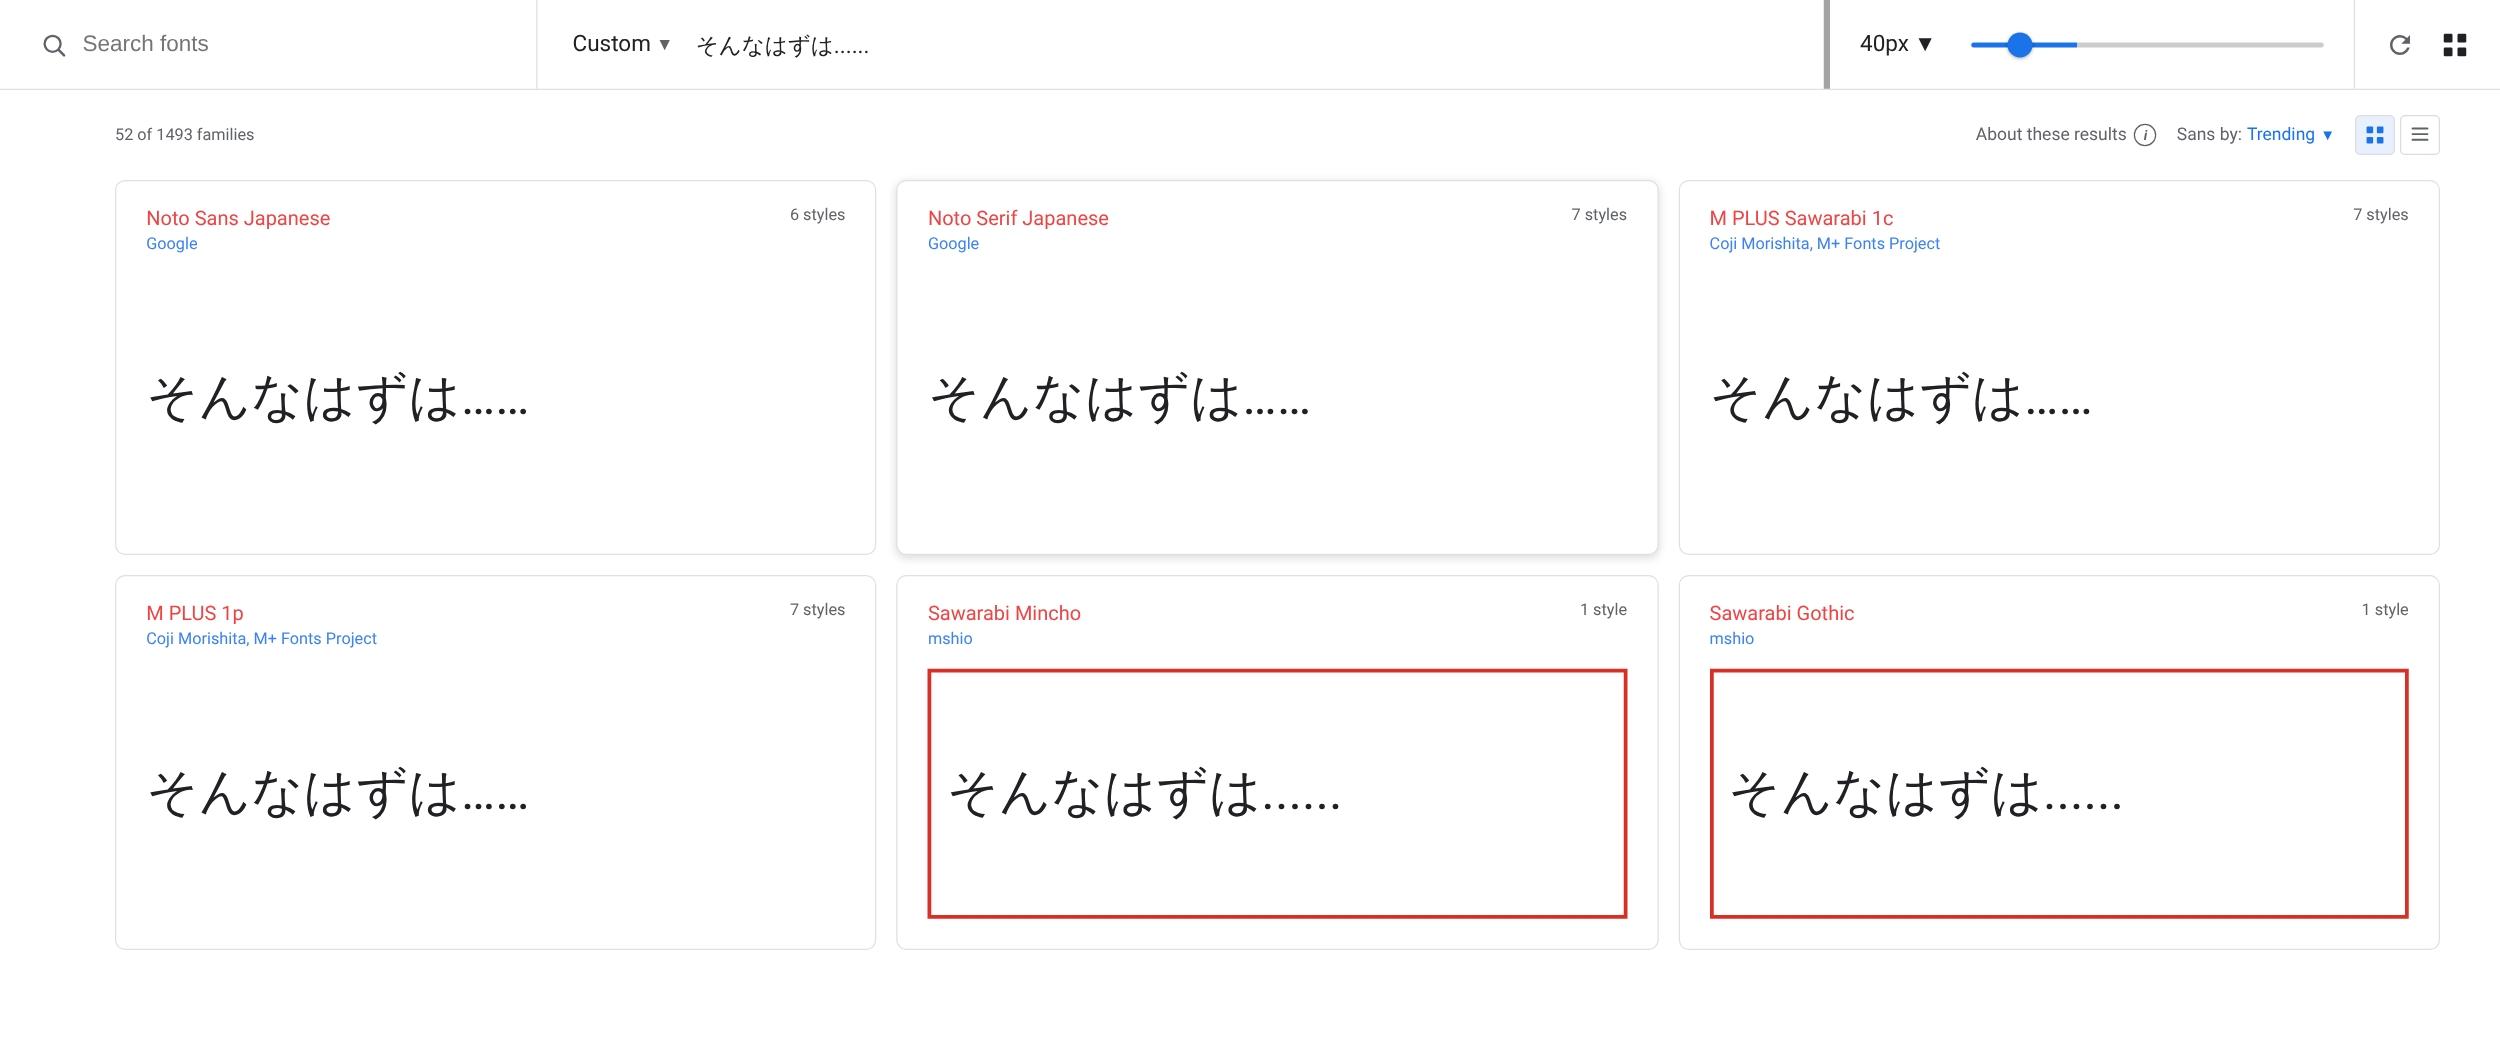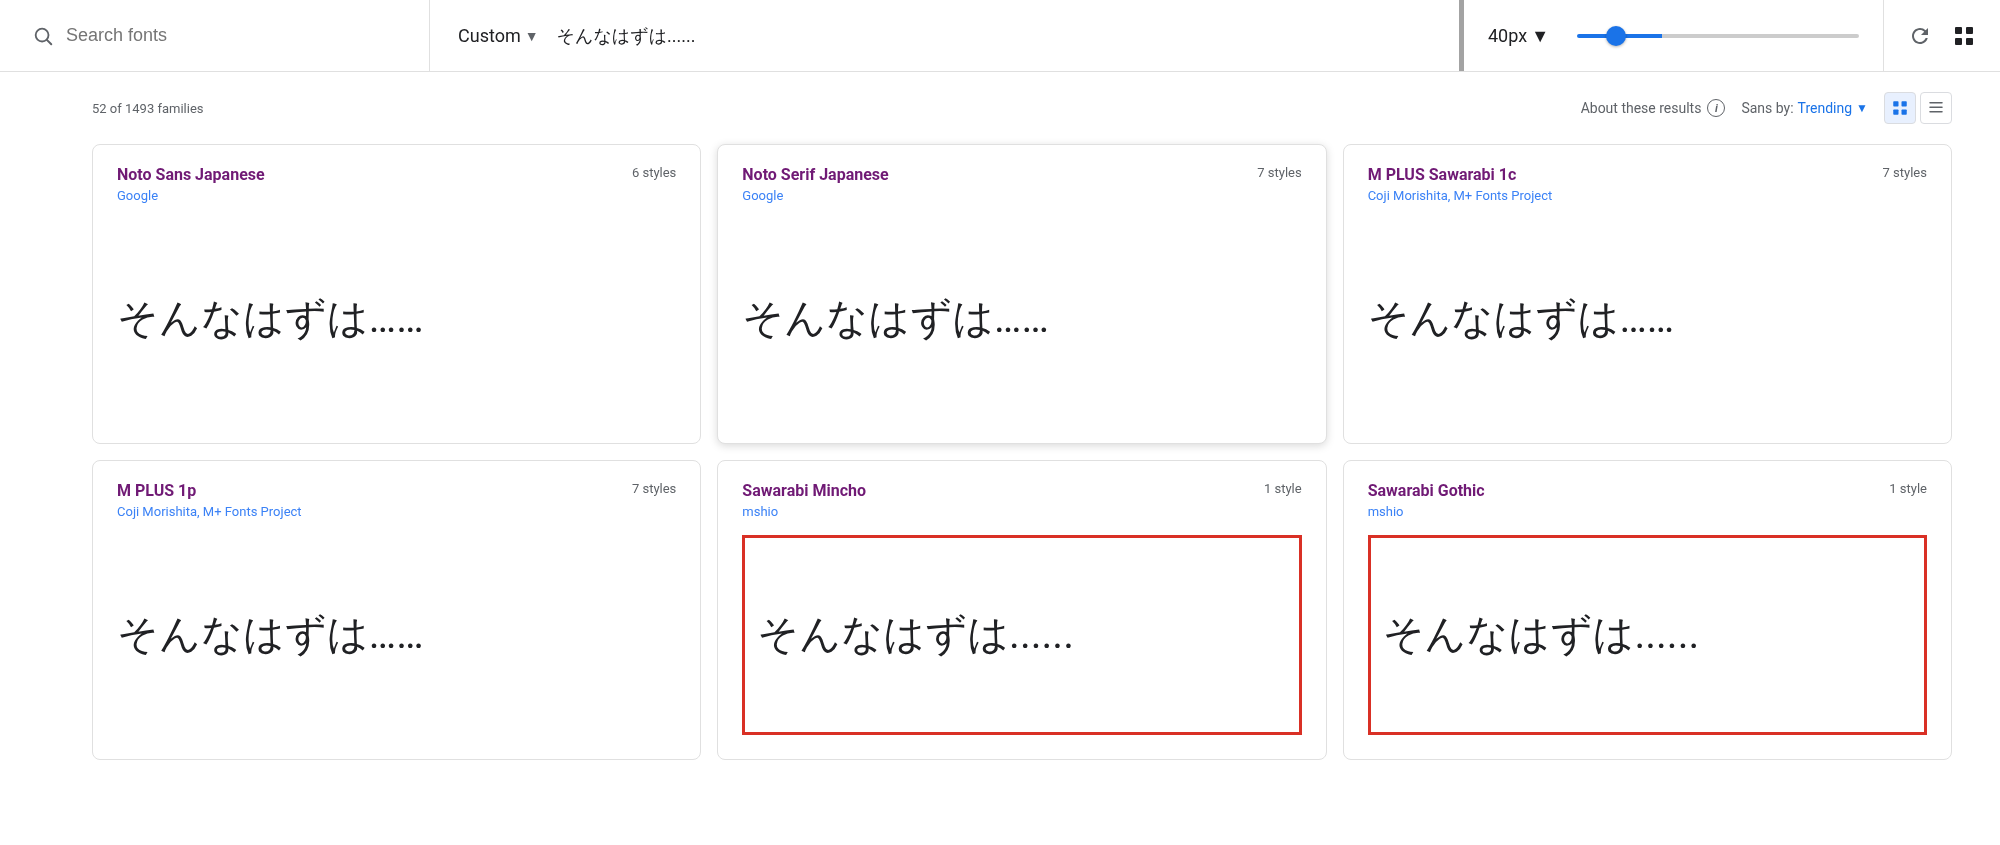--- a/index.html
+++ b/index.html
@@ -211,22 +211,22 @@
       box-shadow: 0 2px 8px rgba(0,0,0,0.15);
     }
     .font-card-header {
       display: flex;
       justify-content: space-between;
       align-items: flex-start;
       margin-bottom: 4px;
     }
     .font-name {
       font-size: 16px;
-      font-weight: 700;
-      color: #701a75;
+      font-weight: 400;
+      color: #ef4444;
     }
     .font-styles {
       font-size: 13px;
       color: #5f6368;
       white-space: nowrap;
     }
     .font-author {
       font-size: 13px;
       color: #3b82f6;
       margin-bottom: 16px;

